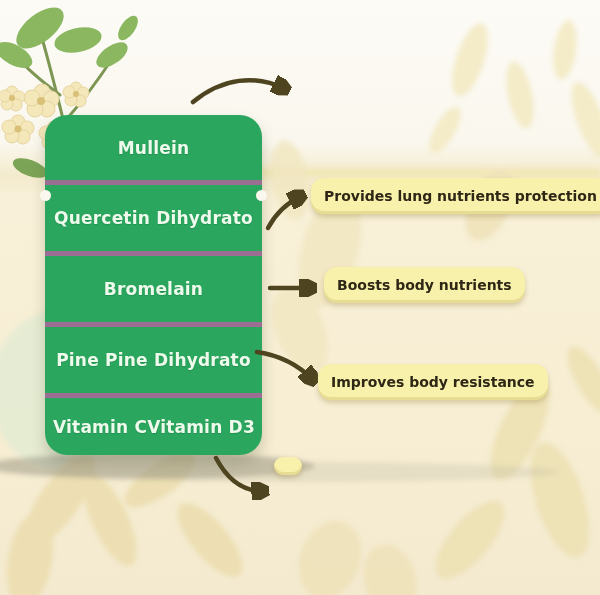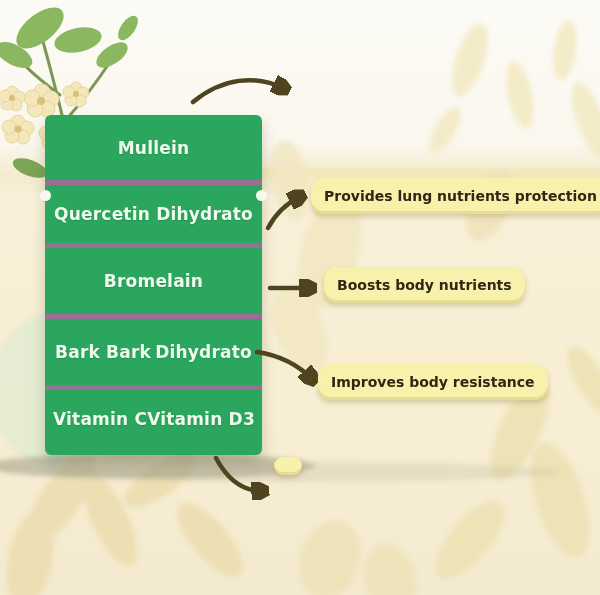--- a/index.html
+++ b/index.html
@@ -8,21 +8,21 @@
     font-family:"DejaVu Sans","Liberation Sans",sans-serif;
     background:linear-gradient(180deg,
       var(--bg-top,#fcfbf6) 0%, #faf7ee 24%, #f4ebcd 29.5%,
       #f8f0d8 33%, var(--bg-cream,#f7eed3) 72%, #f4ead0 100%);
   }
   .wm{position:absolute;inset:0;}
   .plant{position:absolute;left:0;top:0;}
   
   .panel{
     position:absolute;left:45px;top:115px;width:217px;height:340px;
-    background:var(--panel-green,#2aa65e);border-radius:6px;
+    background:var(--panel-green,#2aa65e);border-radius:22px;
     display:flex;flex-direction:column;
     box-shadow:0 8px 14px rgba(90,95,70,.28);
   }
   .row{display:flex;align-items:center;justify-content:center;}
   .row-2{justify-content:space-around;padding:0 8px;}
   .cell{
     color:var(--panel-text,#eefaec);font-weight:bold;font-size:17px;
     letter-spacing:.2px;text-shadow:0 1px 1px rgba(0,60,20,.18);white-space:nowrap;
   }
   .divider{height:5px;background:var(--divider-mauve,#9b6f93);flex:none;}
@@ -170,30 +170,30 @@
         <circle cx="12" cy="98" r="3"></circle>
         <circle cx="60" cy="161" r="3"></circle>
     </g>
   </svg>
 
   <div class="panel">
     <div class="row" style="height:65px">
       <span class="cell">Mullein</span>
     </div>
     <div class="divider"></div>
-    <div class="row" style="height:58px">
+    <div class="row" style="height:66px">
       <span class="cell">Quercetin Dihydrato</span>
     </div>
     <div class="divider"></div>
     <div class="row" style="height:66px">
       <span class="cell">Bromelain</span>
     </div>
     <div class="divider"></div>
     <div class="row row-2" style="height:66px">
-      <span class="cell">Bark Bark</span>
+      <span class="cell">Pine Pine</span>
       <span class="cell">Dihydrato</span>
     </div>
     <div class="divider"></div>
     <div class="row row-2" style="height:57px">
       <span class="cell">Vitamin C</span>
       <span class="cell">Vitamin D3</span>
     </div>
     <div class="notch notch-l"></div>
     <div class="notch notch-r"></div>
   </div>

